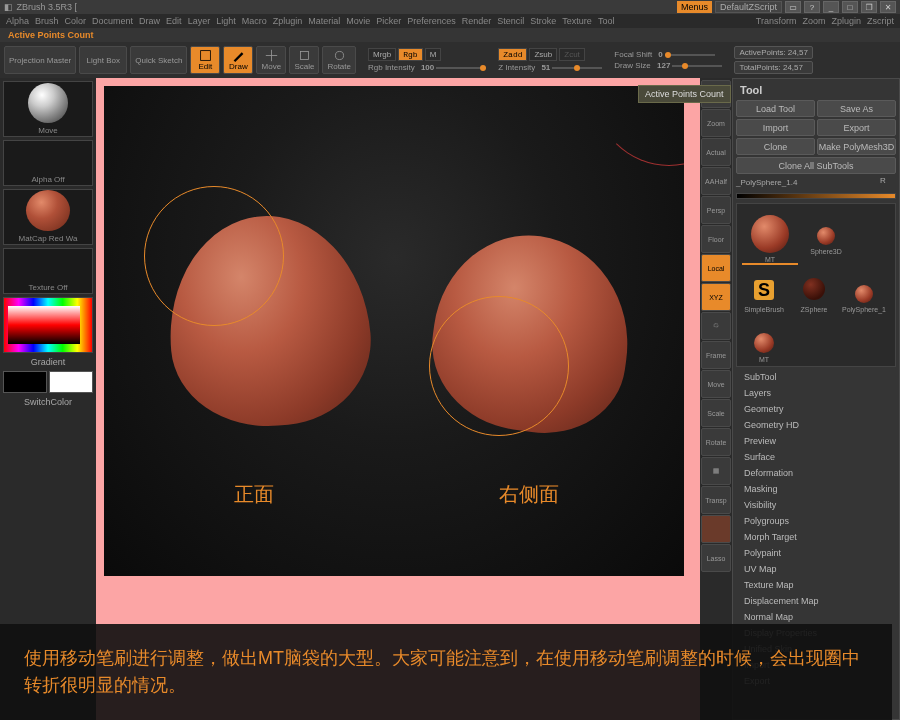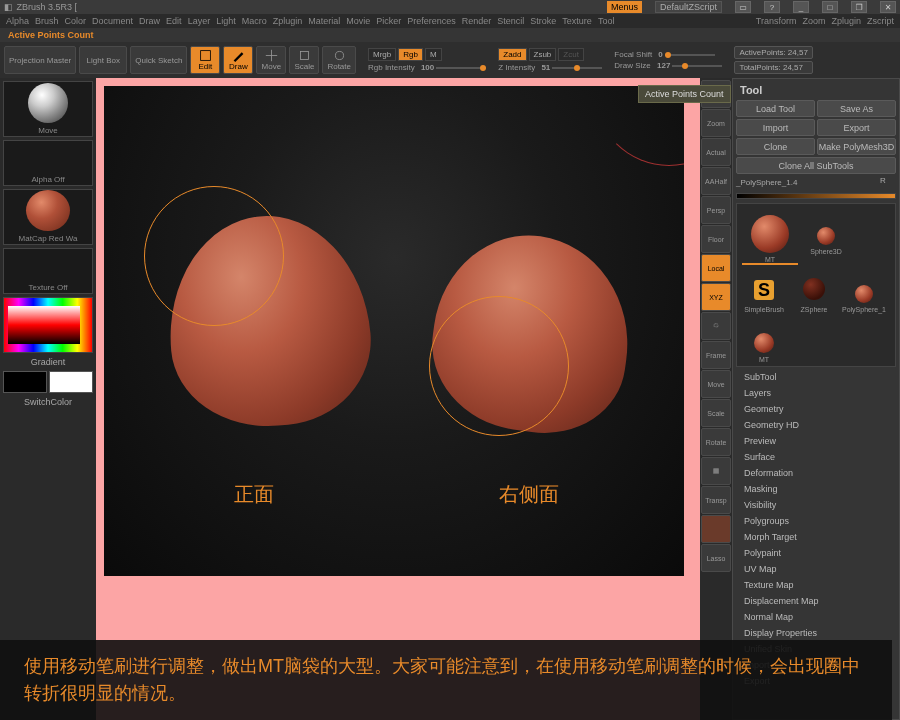--- a/index.html
+++ b/index.html
@@ -1,32 +1,32 @@
 <!DOCTYPE html>
 <html><head>
 <meta charset="utf-8">
 <style>
 * { margin:0; padding:0; box-sizing:border-box; font-family:Arial,sans-serif; }
 body { background:#2a2a2a; color:#a8a8a8; font-size:9px; width:900px; height:720px; overflow:hidden; position:relative; }
 .titlebar { height:14px; background:#3a3a3a; display:flex; align-items:center; padding:0 4px; font-size:9px; color:#999; }
 .titlebar .left { flex:1; display:flex; align-items:center; gap:4px; }
-.titlebar .right { display:flex; gap:13px; }
+.titlebar .right { display:flex; gap:3px; }
 .tb-btn { width:16px; height:12px; background:#555; border:1px solid #666; font-size:8px; display:flex; align-items:center; justify-content:center; color:#ccc; }
 .menus-tag { background:#e88a2a; color:#000; padding:0 4px; height:12px; display:flex; align-items:center; font-size:9px; }
 .def-tag { background:#444; color:#aaa; padding:0 4px; height:12px; display:flex; align-items:center; font-size:9px; border:1px solid #555; }
 .menubar { height:14px; background:#2a2a2a; display:flex; gap:6px; padding:2px 6px; font-size:9px; color:#888; }
 .menubar span { cursor:default; }
 .menubar .right { margin-left:auto; display:flex; gap:6px; }
 .status { height:14px; background:#353535; padding:2px 8px; font-size:9px; color:#e88a2a; font-weight:bold; }
 .toolbar { height:36px; background:#2e2e2e; display:flex; align-items:center; padding:2px 4px; gap:3px; }
 .tbtn { background:#3a3a3a; border:1px solid #4a4a4a; height:28px; display:flex; flex-direction:column; align-items:center; justify-content:center; padding:2px 4px; font-size:8px; color:#999; border-radius:2px; min-width:30px; }
 .tbtn.orange { background:#e88a2a; color:#000; }
 .tbtn.wide { min-width:48px; }
 .readout { background:#2a2a2a; border:1px solid #444; padding:1px 4px; font-size:8px; color:#aaa; height:13px; display:flex; align-items:center; }
-.readout.orange-bg { background:#e88a2a; color:#000; }
+.readout.orange-bg { background:#e88a2a; color:#000;font-family:Liberation Mono, monospace; }
 .slider-grp { display:flex; flex-direction:column; gap:2px; }
 .slider-row { display:flex; align-items:center; gap:2px; font-size:8px; color:#999; }
 .sline { width:50px; height:2px; background:#555; position:relative; }
 .sdot { width:6px; height:6px; background:#e88a2a; border-radius:50%; position:absolute; top:-2px; }
 .pill { background:#3a3a3a; border:1px solid #555; padding:1px 4px; font-size:8px; color:#aaa; border-radius:2px; }
 
 .main { display:flex; height:642px; }
 .leftcol { width:96px; background:#2a2a2a; display:flex; flex-direction:column; gap:3px; padding:3px; }
 .thumb { background:#1a1a1a; border:1px solid #444; height:56px; display:flex; flex-direction:column; align-items:center; justify-content:flex-end; font-size:8px; color:#888; position:relative; }
 .thumb.small { height:46px; }
@@ -43,21 +43,21 @@
 .canvas-area { flex:1; background:#fca5a5; position:relative; padding:8px 4px 0 8px; }
 .canvas { width:580px; height:490px; background:radial-gradient(ellipse at 50% 35%, #2a2a2a 0%, #1a1a1a 40%, #0a0a0a 100%); position:relative; overflow:hidden; }
 .blob { position:absolute; background:radial-gradient(ellipse at 38% 28%, #d4856a 0%, #b85a42 35%, #8c3a28 70%, #5a2318 100%); }
 .blob1 { width:200px; height:210px; left:65px; top:130px; border-radius:50% 50% 45% 50% / 60% 60% 40% 40%; transform:rotate(-5deg); }
 .blob2 { width:195px; height:195px; left:330px; top:150px; border-radius:50% 55% 45% 50% / 55% 60% 40% 45%; transform:rotate(8deg); }
 .ring { position:absolute; border:1px solid #e88a2a; border-radius:50%; background:transparent; }
 .ring1 { width:140px; height:140px; left:40px; top:100px; }
 .ring2 { width:140px; height:140px; left:325px; top:210px; }
 .arc { position:absolute; width:150px; height:150px; border:1px solid #a03030; border-radius:50%; border-left-color:transparent; border-top-color:transparent; right:-60px; top:-70px; }
 .vlabel { position:absolute; font-size:20px; color:#e88a2a; font-weight:normal; }
-.caption { position:absolute; left:0; right:8px; bottom:0; background:rgba(15,15,15,0.9); padding:13px 24px; font-size:18px; color:#e88a2a; line-height:1.5; }
+.caption { position:absolute; left:0; right:8px; bottom:0; background:rgba(15,15,15,0.9); padding:21px 24px; font-size:18px; color:#e88a2a; line-height:1.5; }
 
 .iconcol { width:32px; background:#2a2a2a; display:flex; flex-direction:column; gap:1px; padding:2px 1px; }
 .ibtn { height:28px; background:#3a3a3a; border:1px solid #4a4a4a; display:flex; flex-direction:column; align-items:center; justify-content:center; font-size:7px; color:#999; border-radius:2px; }
 .ibtn.orange { background:#e88a2a; color:#000; }
 
 .rightpanel { width:168px; background:#353535; border:1px solid #4a4a4a; display:flex; flex-direction:column; padding:3px; gap:2px; }
 .rp-title { font-size:11px; color:#ccc; padding:2px 4px; font-weight:bold; }
 .btn-grid { display:flex; flex-wrap:wrap; gap:2px; }
 .btn-grid .rbtn { flex:1 1 48%; background:#4a4a4a; border:1px solid #5a5a5a; height:17px; font-size:9px; color:#bbb; display:flex; align-items:center; justify-content:center; border-radius:2px; }
 .tool-picker { background:#2a2a2a; border:1px solid #444; padding:3px; display:flex; flex-wrap:wrap; gap:2px; position:relative; }

